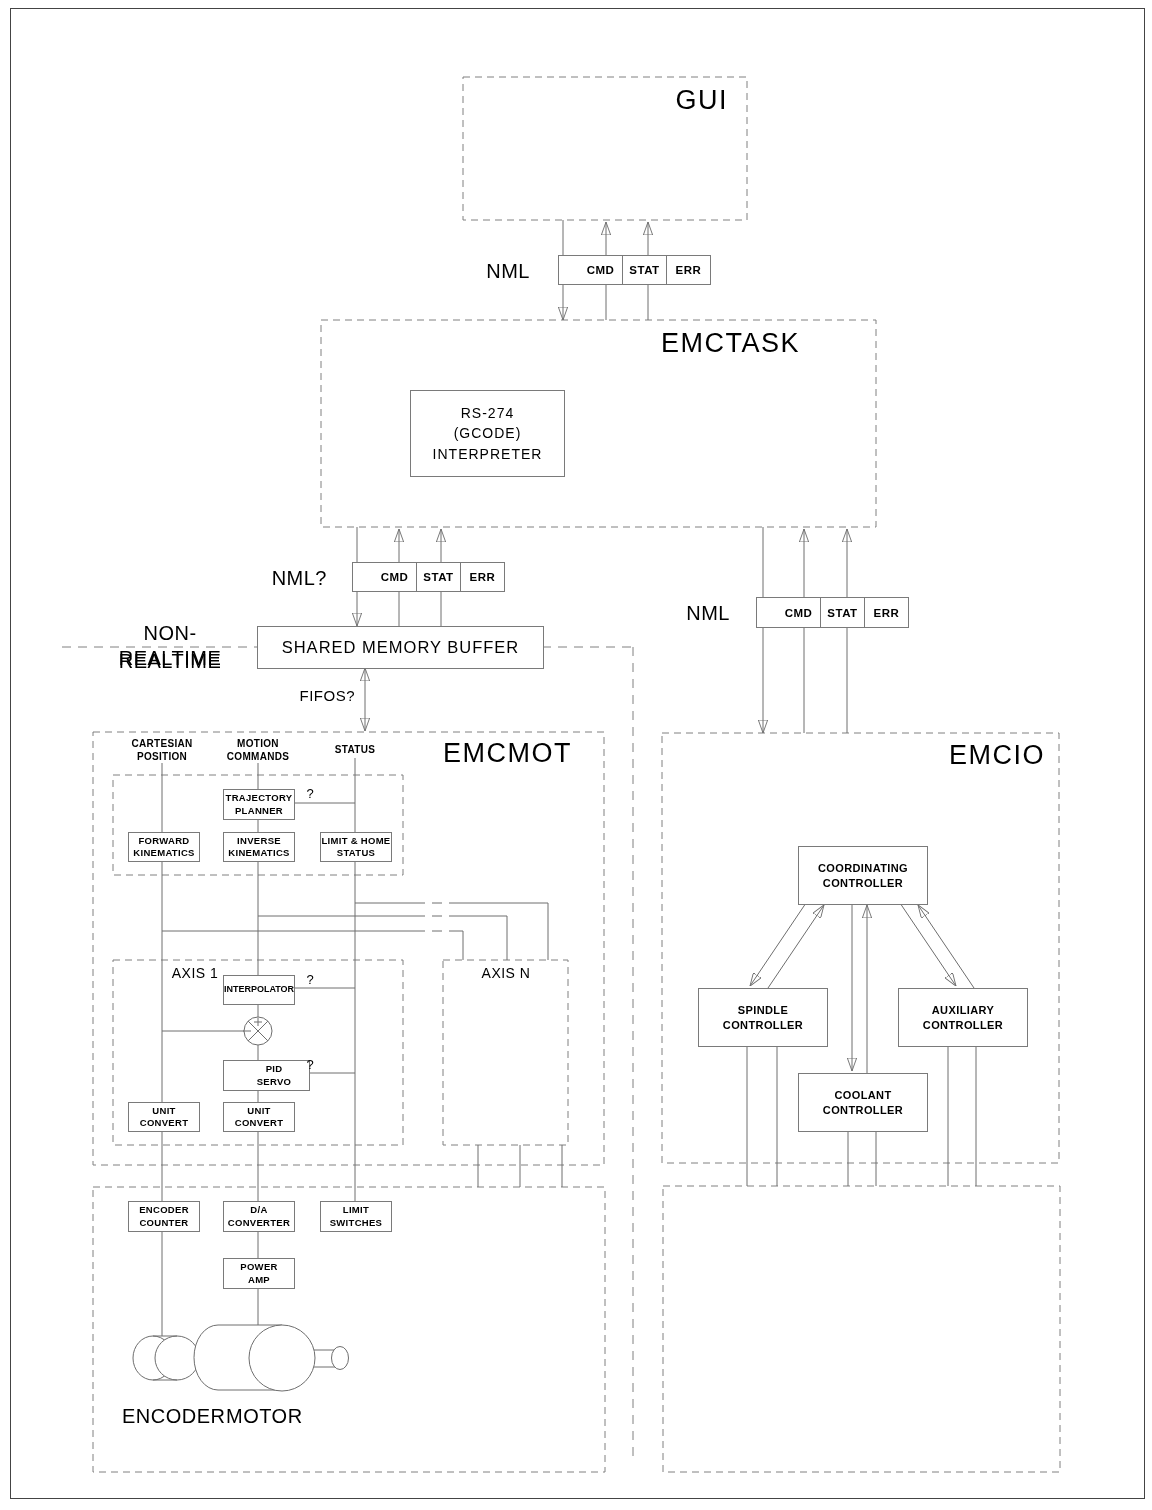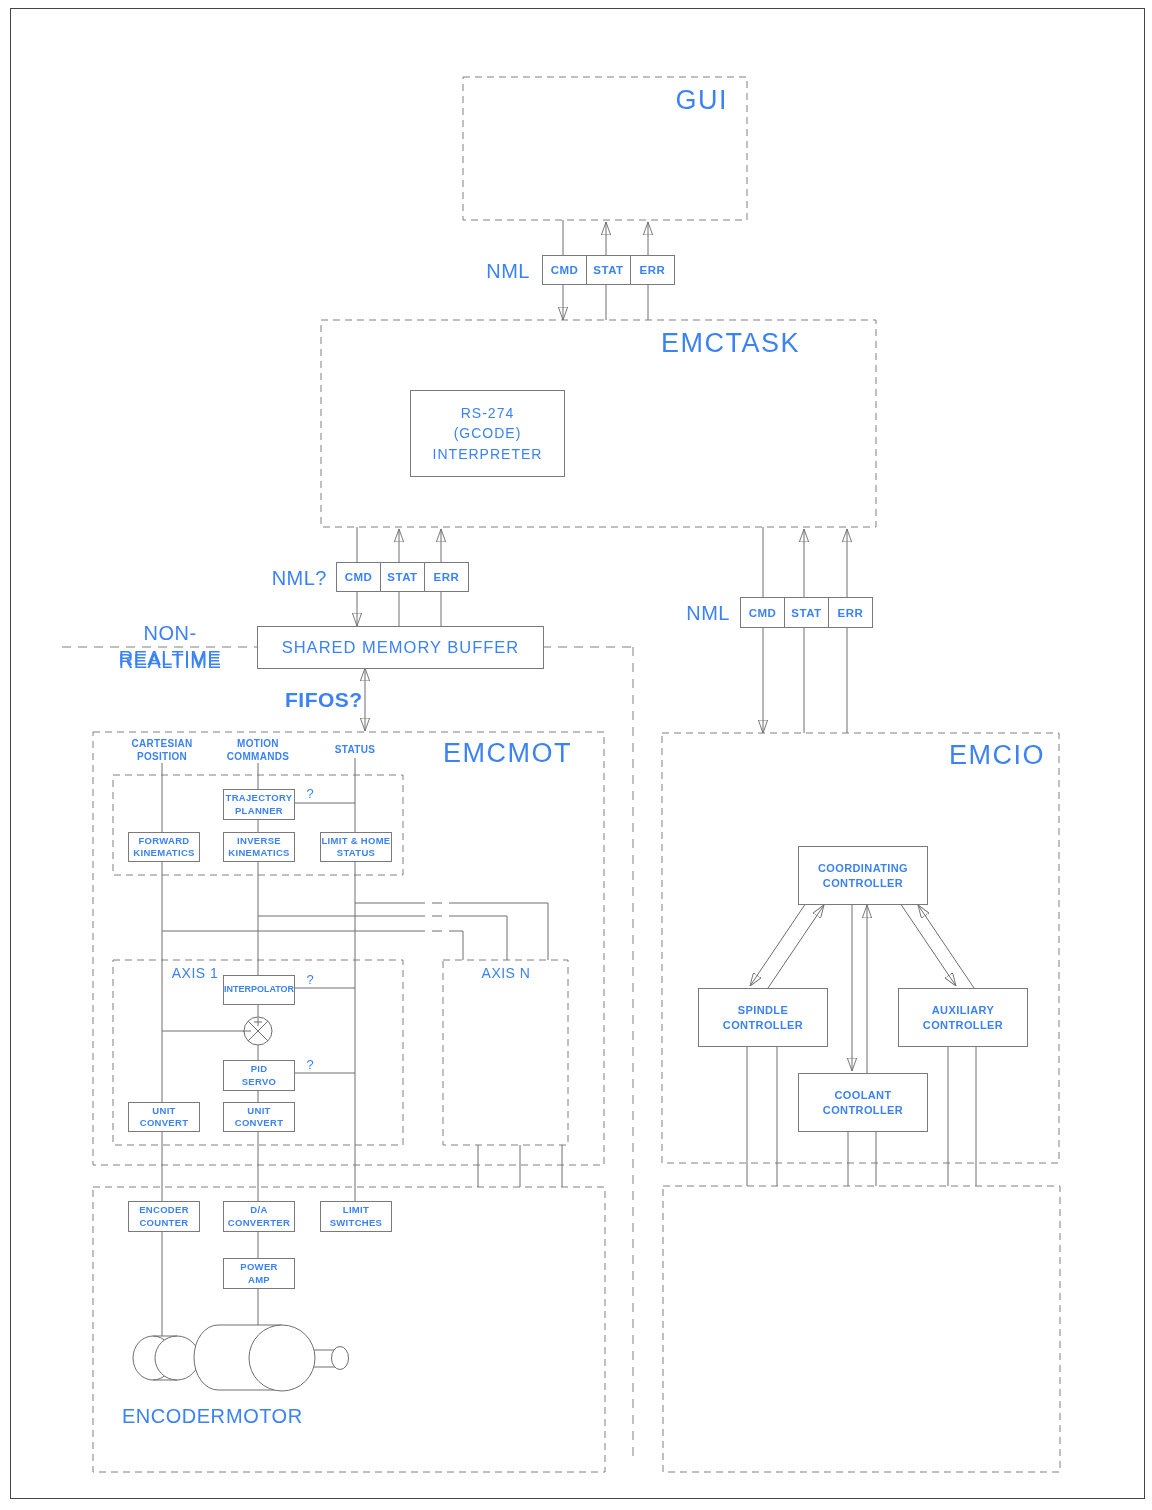--- a/index.html
+++ b/index.html
@@ -1,18 +1,18 @@
 <!DOCTYPE html>
 <html><head>
 <meta charset="utf-8">
 <style>
   html,body{margin:0;padding:0;background:#fff;}
   .canvas{
     position:relative;width:1152px;height:1510px;background:#ffffff;
-    font-family:"Liberation Sans",sans-serif;color:#3b82f6;overflow:hidden;
+    font-family:"Liberation Sans",sans-serif;color:#000000;overflow:hidden;
   }
   .page-border{position:absolute;left:10px;top:8px;width:1133px;height:1489px;border:1px solid #444;}
   svg.wires{position:absolute;left:0;top:0;z-index:1;}
   svg.wires line, svg.wires path, svg.wires circle, svg.wires ellipse, svg.wires rect{
     stroke:#6e6e6e;fill:none;stroke-width:1;
   }
   svg.wires .wfill{fill:#ffffff;}
   svg.wires .dashbox{stroke-dasharray:7 5;stroke:#808080;}
   svg.wires .divider{stroke-dasharray:9 7;stroke:#808080;}
   svg.wires .busdash{stroke-dasharray:10 7;}
@@ -22,32 +22,32 @@
     white-space:pre-line;font-size:9.5px;font-weight:700;letter-spacing:.3px;line-height:1.3;
   }
   .box-md{font-size:11px;letter-spacing:.4px;}
   .box-lg{font-size:14px;font-weight:400;letter-spacing:1px;line-height:1.45;}
   .box-buf{font-size:16.5px;font-weight:400;letter-spacing:1px;}
   .lbl{
     position:absolute;z-index:3;white-space:pre-line;text-align:center;line-height:1.25;
   }
   .t-big{font-size:27px;letter-spacing:1.5px;text-align:right;}
   .t-med{font-size:20px;letter-spacing:.5px;}
-  .t-sm{font-size:21px;letter-spacing:.5px;font-weight:bold;}
+  .t-sm{font-size:15px;letter-spacing:.5px;}
   .t-tiny{font-size:10px;font-weight:700;letter-spacing:.3px;}
   .t-axis{font-size:14px;letter-spacing:.5px;}
   .t-q{font-size:13px;}
   .right{text-align:right;}
   .cells{position:absolute;z-index:2;display:flex;}
   .cell{
     border:1px solid #7a7a7a;background:#fff;margin-left:-1px;
     display:flex;align-items:center;justify-content:center;
     font-size:11.5px;font-weight:700;letter-spacing:.5px;
   }
-  .cell:first-child{margin-left:0;}
+  .cell:first-child{margin-left:16px;padding-left:20px;}
 </style>
 </head>
 <body>
 
 <div class="canvas">
   <div class="page-border"></div>
 
   <svg class="wires" width="1152" height="1510" viewBox="0 0 1152 1510">
     <defs>
       <marker id="arr" viewBox="0 0 14 10" refX="14" refY="5" markerWidth="13" markerHeight="9.5" markerUnits="userSpaceOnUse" orient="auto">
@@ -243,21 +243,21 @@
   <div class="box" style="left:223px;top:832px;width:70px;height:28px;">INVERSE
 KINEMATICS</div>
   <div class="box" style="left:320px;top:832px;width:70px;height:28px;">LIMIT &amp; HOME
 STATUS</div>
 
   <div class="lbl t-axis" style="left:165px;top:965px;width:60px;">AXIS 1</div>
   <div class="lbl t-axis" style="left:476px;top:965px;width:60px;">AXIS N</div>
 
   <div class="box" style="left:223px;top:975px;width:70px;height:28px;font-size:9px;letter-spacing:0;">INTERPOLATOR</div>
   <div class="lbl t-q" style="left:303px;top:972px;width:14px;">?</div>
-  <div class="box" style="left:223px;top:1060px;width:70px;height:29px;">PID
+  <div class="box" style="left:223px;top:1060px;width:70px;height:29px;padding-left:15px;">PID
 SERVO</div>
   <div class="lbl t-q" style="left:303px;top:1057px;width:14px;">?</div>
   <div class="box" style="left:128px;top:1102px;width:70px;height:28px;">UNIT
 CONVERT</div>
   <div class="box" style="left:223px;top:1102px;width:70px;height:28px;">UNIT
 CONVERT</div>
 
   <div class="box box-md" style="left:798px;top:846px;width:128px;height:57px;">COORDINATING
 CONTROLLER</div>
   <div class="box box-md" style="left:698px;top:988px;width:128px;height:57px;">SPINDLE

